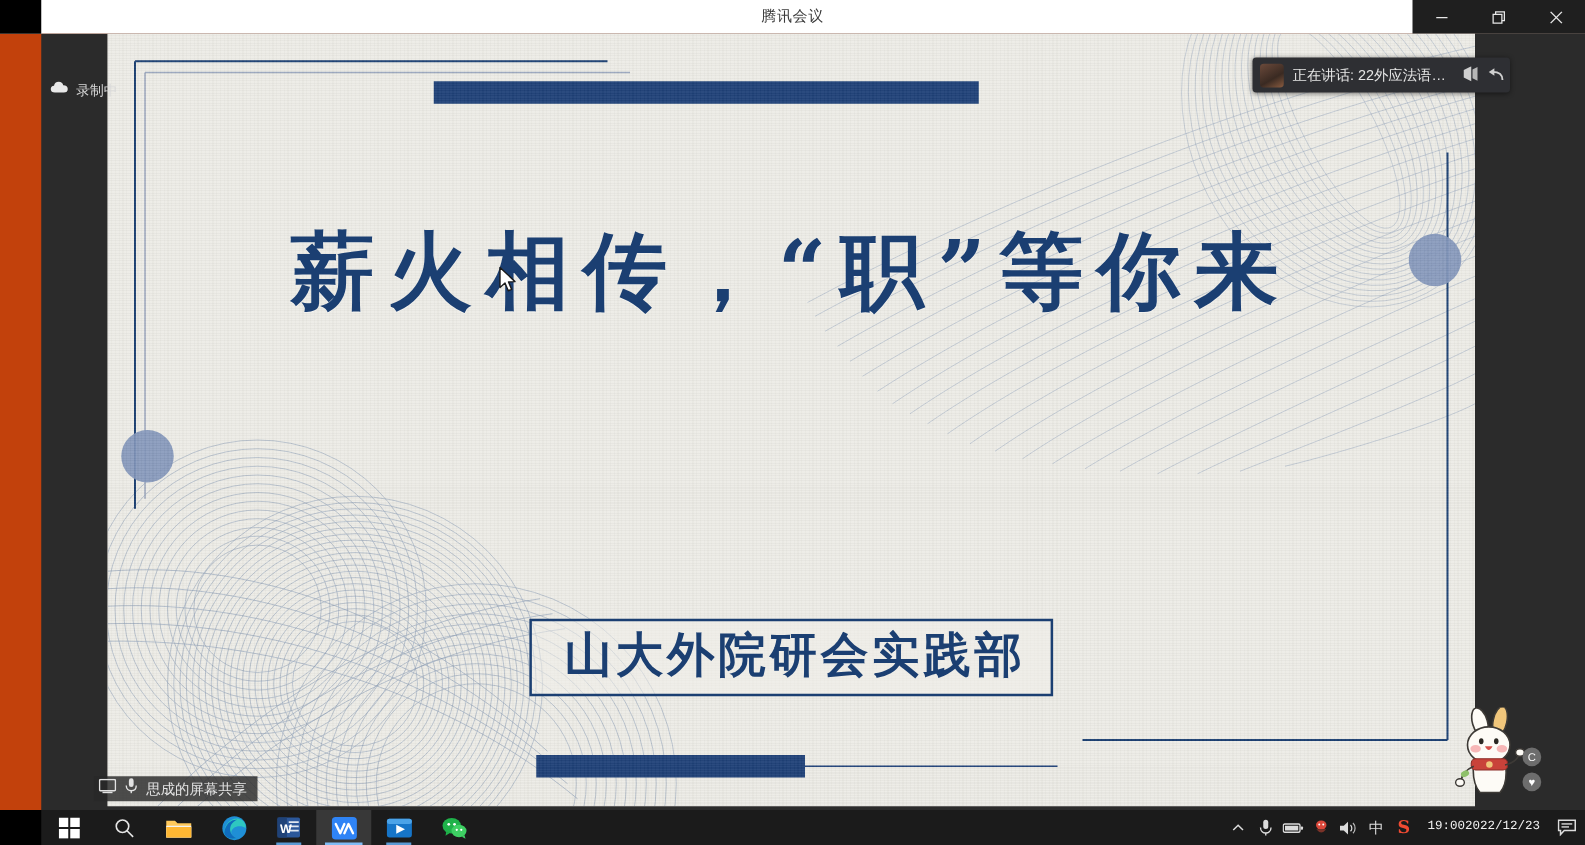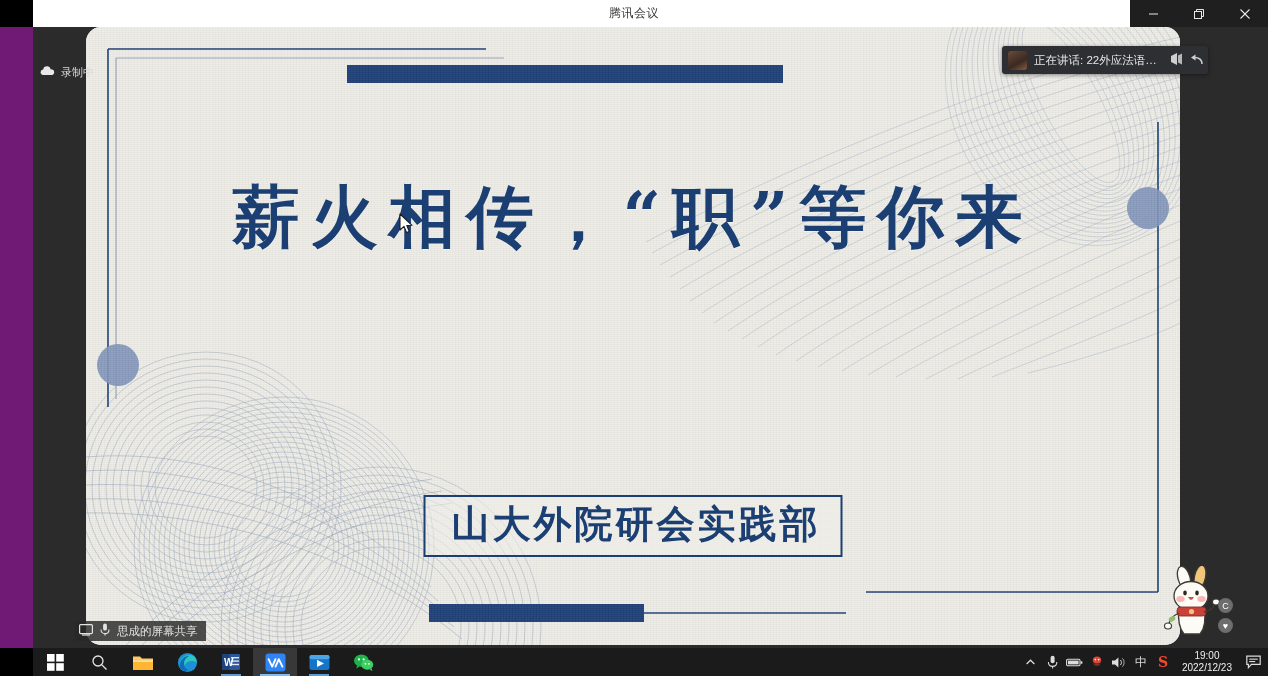--- a/index.html
+++ b/index.html
@@ -3,21 +3,21 @@
 <meta charset="utf-8">
 <style>
   * { box-sizing: border-box; margin: 0; padding: 0; }
   html, body {
     width: 1268px; height: 676px;
     overflow: hidden;
     background: #000;
     font-family: "Liberation Sans", "DejaVu Sans", sans-serif;
   }
 
-  #screen { position: relative; width: 1268px; height: 676px; background: #701a75; }
+  #screen { position: relative; width: 1268px; height: 676px; background: #c2410c; }
 
   
   #titlebar {
     position: absolute; left: 0; top: 0; width: 1268px; height: 27px;
     background: #ffffff;
     display: flex; align-items: center; justify-content: center;
   }
   #titlebar-left-black {
     position: absolute; left: 0; top: 0; width: 33px; height: 27px; background: #000;
   }
@@ -45,21 +45,20 @@
     position: absolute; left: 40px; top: 62px;
     display: flex; align-items: flex-end; gap: 6px; z-index: 40;
   }
   #recording .label { color: #d8d8d8; font-size: 11px; }
 
   
   #slide {
     position: absolute; left: 86px; top: 27px; width: 1094px; height: 618px;
     background: #edece6;
     overflow: hidden;
-    border-radius: 15px;
   }
   
   #slide::before {
     content: ""; position: absolute; inset: 0;
     background-image:
       repeating-linear-gradient(0deg, rgba(0,0,0,0.022) 0 1px, rgba(255,255,255,0.03) 1px 2px),
       repeating-linear-gradient(90deg, rgba(0,0,0,0.018) 0 1px, rgba(255,255,255,0.025) 1px 3px);
     pointer-events: none; z-index: 3;
   }
   #slide-svg { position: absolute; inset: 0; width: 1094px; height: 618px; z-index: 1; }
@@ -158,22 +157,22 @@
   }
   #tray {
     margin-left: auto; display: flex; align-items: center; gap: 0; height: 28px;
     padding-right: 2px;
   }
   .tray-ico {
     width: 22px; height: 28px; display: flex; align-items: center; justify-content: center;
     color: #dcdcdc; font-size: 12px;
   }
   #tray-clock {
-    display: flex; flex-direction: column; align-items: center; justify-content: center;
-    color: #f0f0f0; font-size: 10px; line-height: 12px; padding: 0 8px; height: 28px;
+    display: flex; align-items: center; justify-content: center;
+    color: #f0f0f0; font-size: 10px; line-height: 12px; padding: 0 8px; height: 28px; font-family: Liberation Mono, monospace;
   }
   #tray-notify { width: 26px; height: 28px; display:flex; align-items:center; justify-content:center; }
 </style>
 </head>
 <body>
 
 <div id="screen">
 
   <div id="titlebar">
     <div id="titlebar-left-black"></div>

